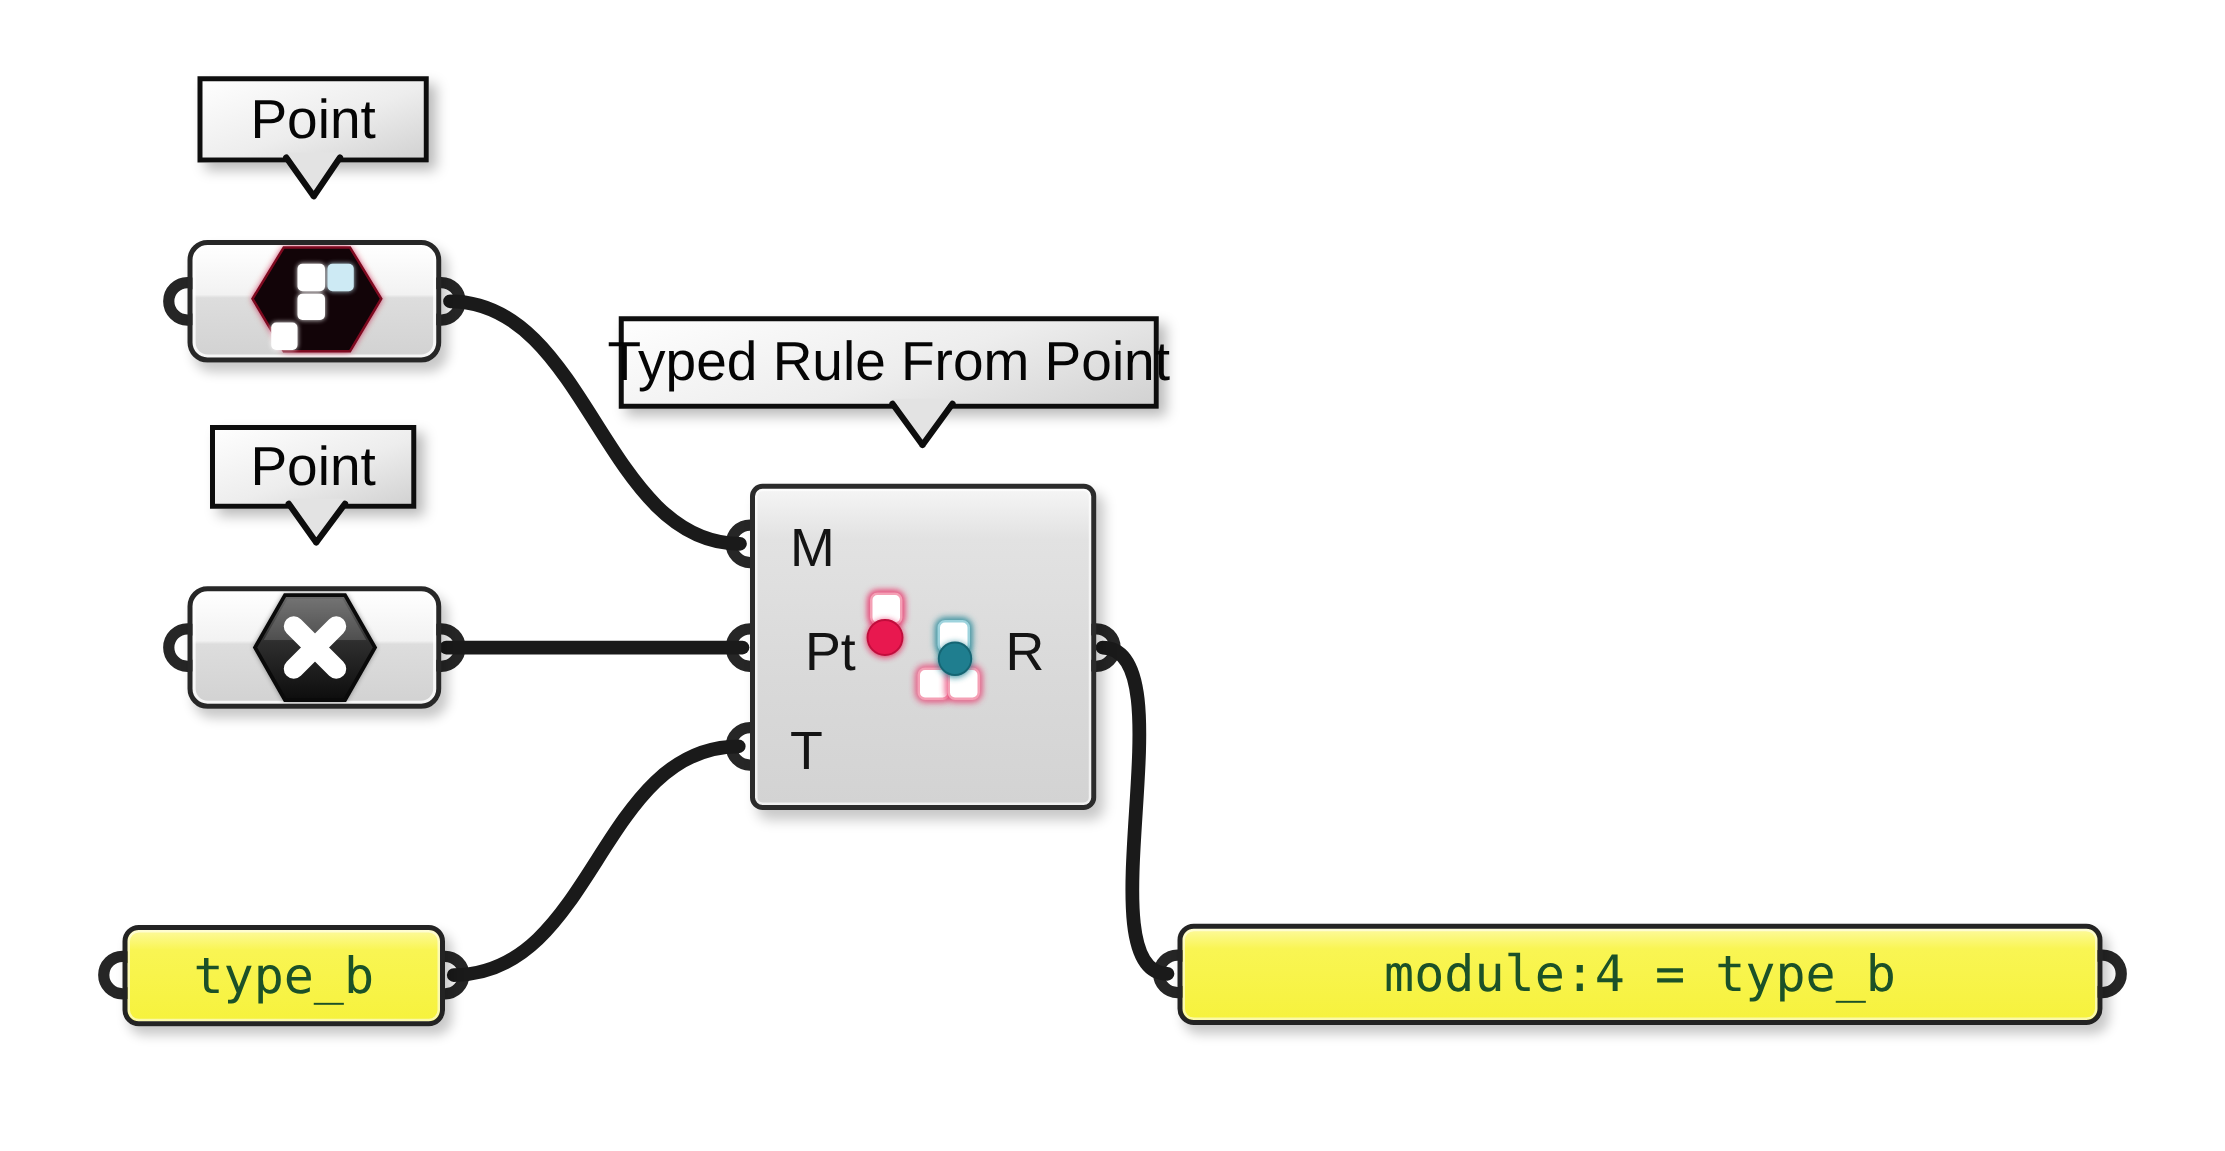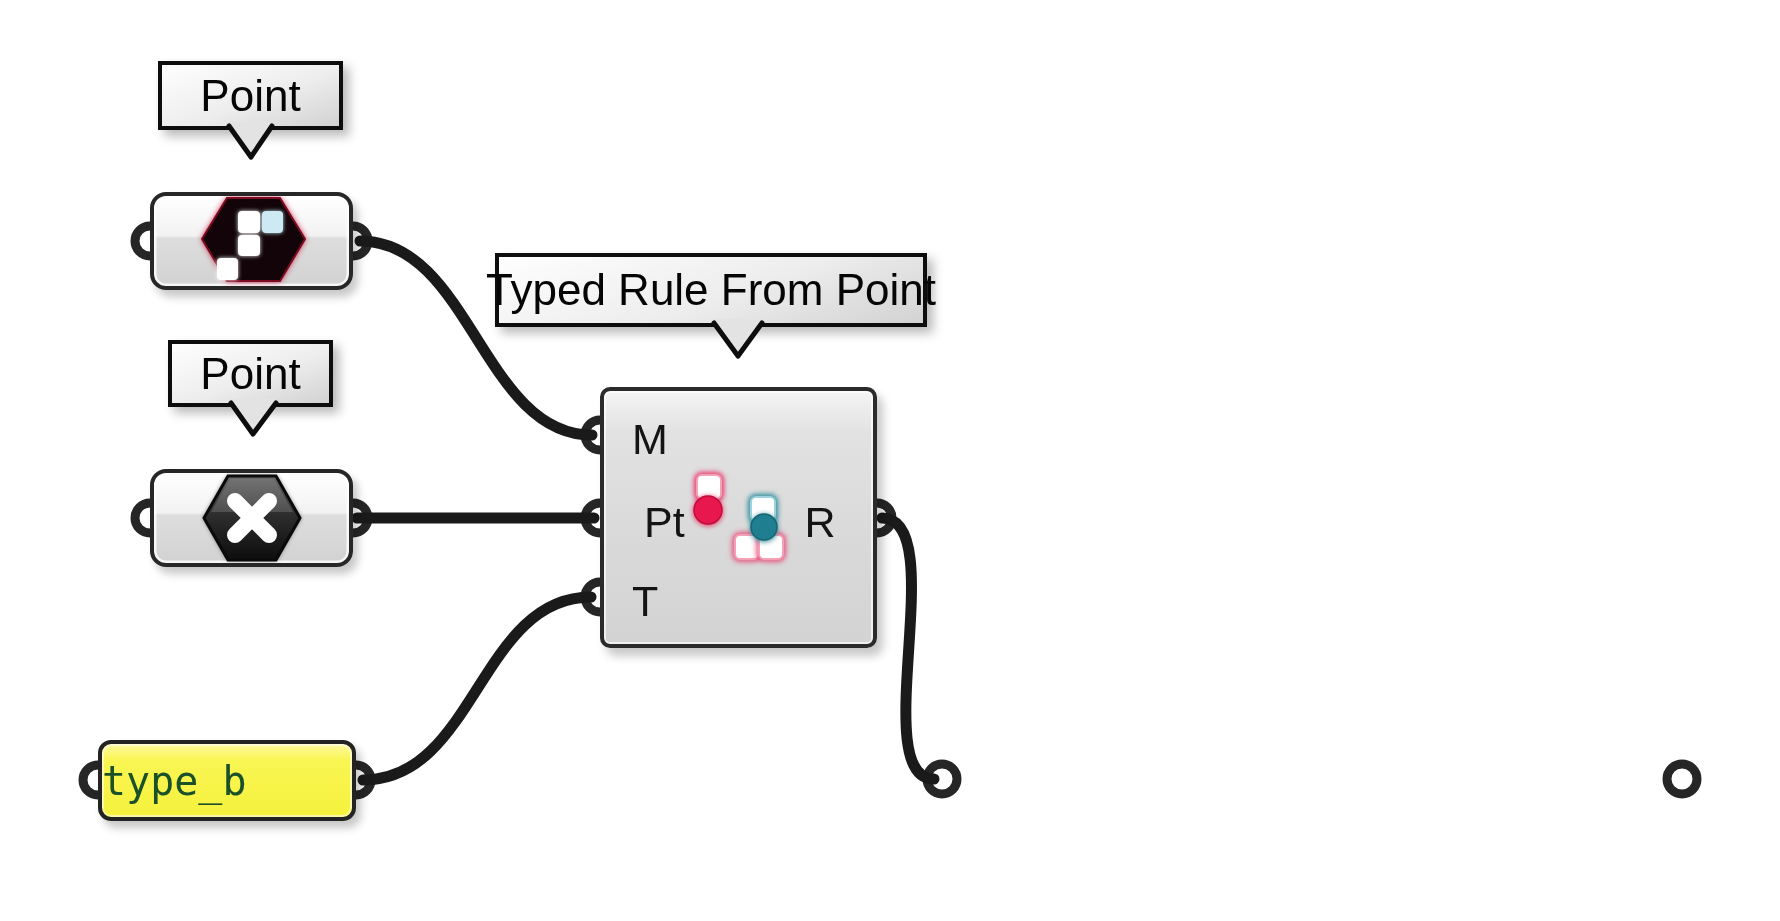--- a/index.html
+++ b/index.html
@@ -37,21 +37,21 @@
     display:flex;align-items:center;justify-content:center;
     font-size:44px;color:#050505;white-space:nowrap;
   }
 
   
   .panel{
     position:absolute;box-sizing:border-box;z-index:3;
     border:4px solid #232323;border-radius:13px;
     background:linear-gradient(180deg,#fdfa9e 0%,#f9f553 22%,#f6f23d 100%);
     box-shadow:inset 0 0 0 2px rgba(255,255,255,.55), 5px 7px 9px rgba(0,0,0,.22);
-    display:flex;align-items:center;justify-content:flex-start;
+    display:flex;align-items:center;justify-content:center;
     font-family:"DejaVu Sans Mono","Liberation Mono",monospace;
     font-size:40px;color:#1b5128;white-space:pre;
   }
 </style>
 </head>
 <body>
 
 <div class="canvas">
 
   <svg class="layer" style="z-index:1" viewBox="0 0 1780 921">
@@ -157,20 +157,23 @@
         <circle cx="160" cy="137" r="14" fill="#1f7e8f" filter="url(#glowP)" opacity="0.85"></circle>
         <circle cx="160" cy="136" r="13" fill="#1f7e8f" stroke="#156573" stroke-width="1.5"></circle>
       </g>
     </svg>
   </div>
 
   <div class="panel" style="left:98px;top:740px;width:258px;height:81px;">
     <span>type_b</span>
   </div>
 
+  <div class="panel" style="left:942px;top:739px;width:740px;height:81px;">
+    <span>module:4 = type_b</span>
+  </div>
 
   <div class="tooltip" style="left:158px;top:61px;width:185px;height:69px;">
     <span>Point</span>
   </div>
 
   <div class="tooltip" style="left:168px;top:340px;width:165px;height:67px;">
     <span>Point</span>
   </div>
 
   <div class="tooltip" style="left:495px;top:253px;width:432px;height:74px;">

